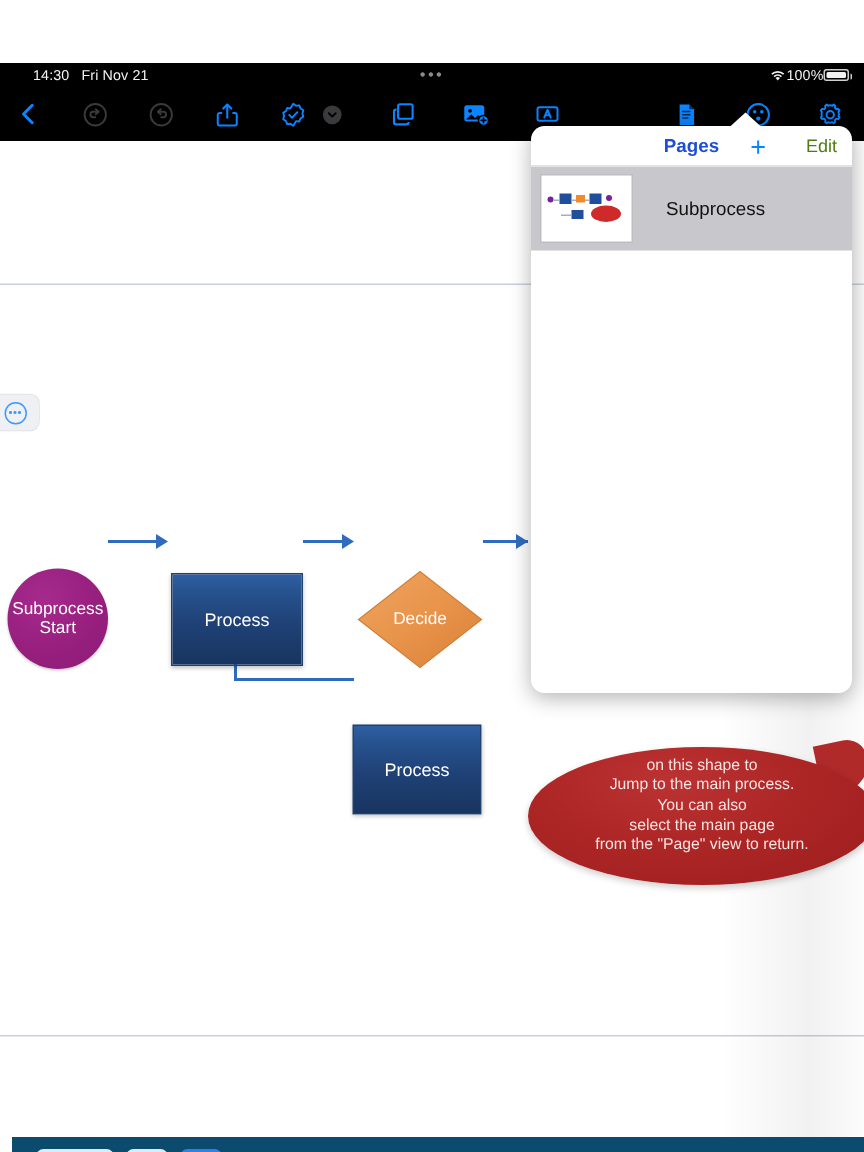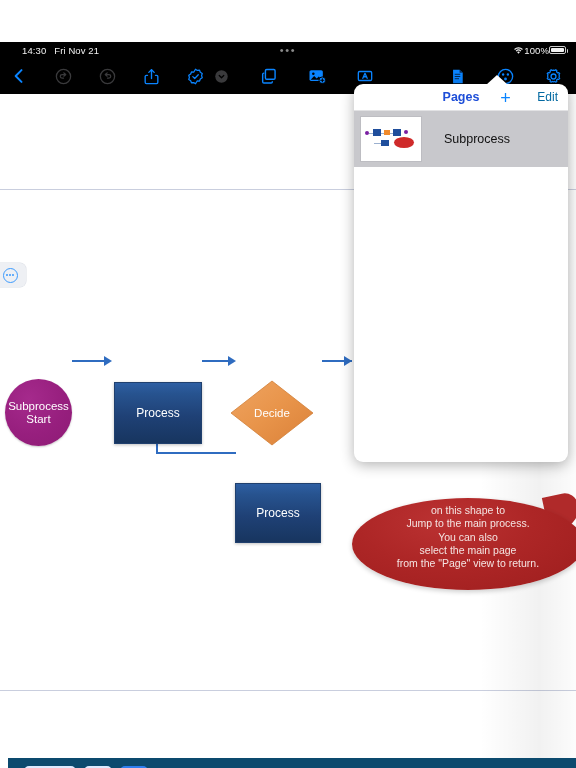--- a/index.html
+++ b/index.html
@@ -80,21 +80,21 @@
   .circle-start .lbl { font-size:11.5px; line-height:12.5px; }
 
   .proc-box {
     background: linear-gradient(180deg, #2e5fa3 0%, #27538f 18%, #1f4176 55%, #17355f 100%);
     box-shadow: 0 1px 3px rgba(0,0,0,.25);
     border:0.5px solid #20406e;
   }
   .proc1 { left:114px; top:288px; width:88px; height:62px; }
   .proc2 { left:235px; top:389px; width:86px; height:60px; }
 
-  .diamond-wrap { position:absolute; left:230px; top:286px; width:84px; height:66px; }
+  .diamond-wrap { position:absolute; left:238px; top:286px; width:84px; height:66px; }
   .diamond-wrap svg { position:absolute; inset:0; }
   .diamond-wrap .lbl {
     position:absolute; inset:0; display:flex; align-items:center; justify-content:center;
     font-size:11.5px; color:#fff;
   }
 
   .conn { position:absolute; background:#2f6cc0; }
   .conn-v { width:1.6px; }
   .conn-h { height:1.6px; }
   .arrow { position:absolute; width:0; height:0; }
@@ -133,21 +133,21 @@
   .pop-header {
     position:relative; height:27px; display:flex; align-items:center; justify-content:center;
     border-bottom:.5px solid #e2e2e4;
   }
   .pop-title { font-size:12.5px; font-weight:bold; color:#1d4ed8; }
   .pop-add {
     position:absolute; right:54px; top:5px; width:17px; height:17px; color:#0a84ff;
     display:flex; align-items:center; justify-content:center; font-size:18px; line-height:1; font-weight:300;
     cursor:pointer;
   }
-  .pop-edit { position:absolute; right:10px; font-size:12px; color:#0369a1; cursor:pointer; }
+  .pop-edit { position:absolute; right:10px; font-size:12px; color:#4d7c0f; cursor:pointer; }
 
   .page-item { display:flex; align-items:center; height:56px; padding-left:4px; cursor:pointer; }
   .page-item + .page-item { border-top:.5px solid #e4e4e6; }
   .page-item.selected { background:#c8c8cc; }
   .page-thumb {
     width:62px; height:46px; background:#fff; border:.5px solid #d6d6da; margin-left:2px;
     position:relative; overflow:hidden;
   }
   .page-item.selected .page-thumb { border-color:#bdbdc2; }
   .page-label { font-size:12.5px; color:#111; margin-left:22px; }

